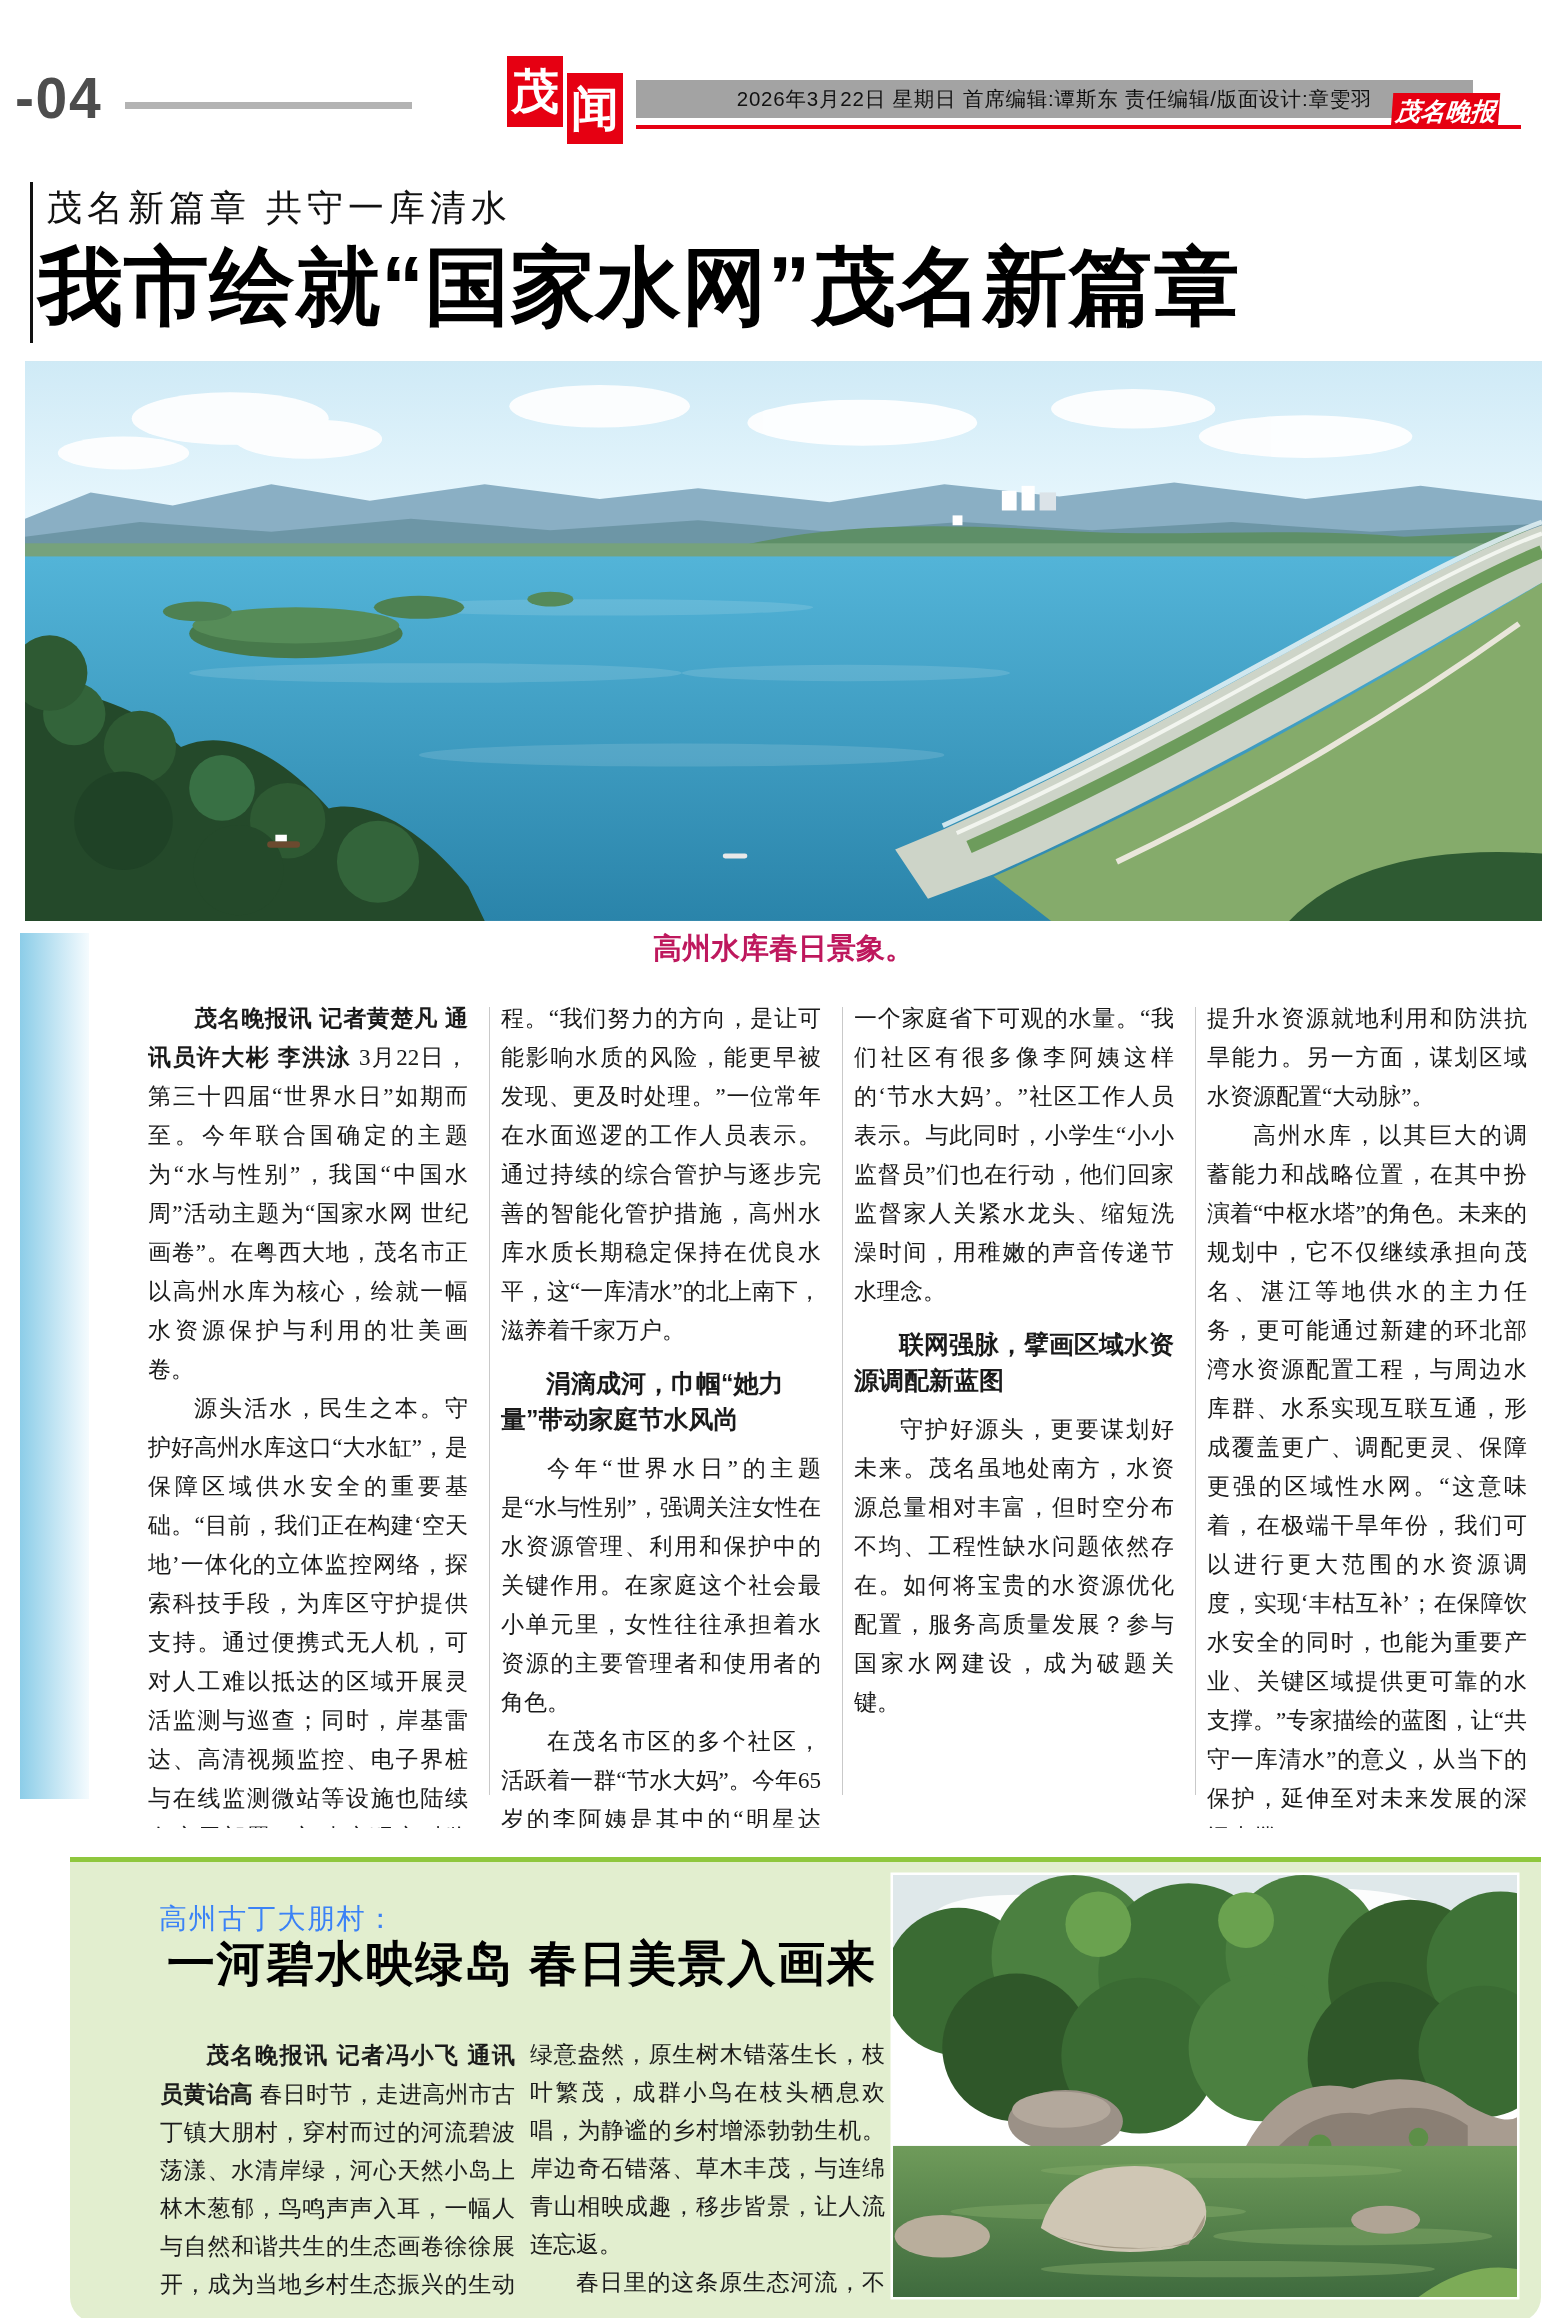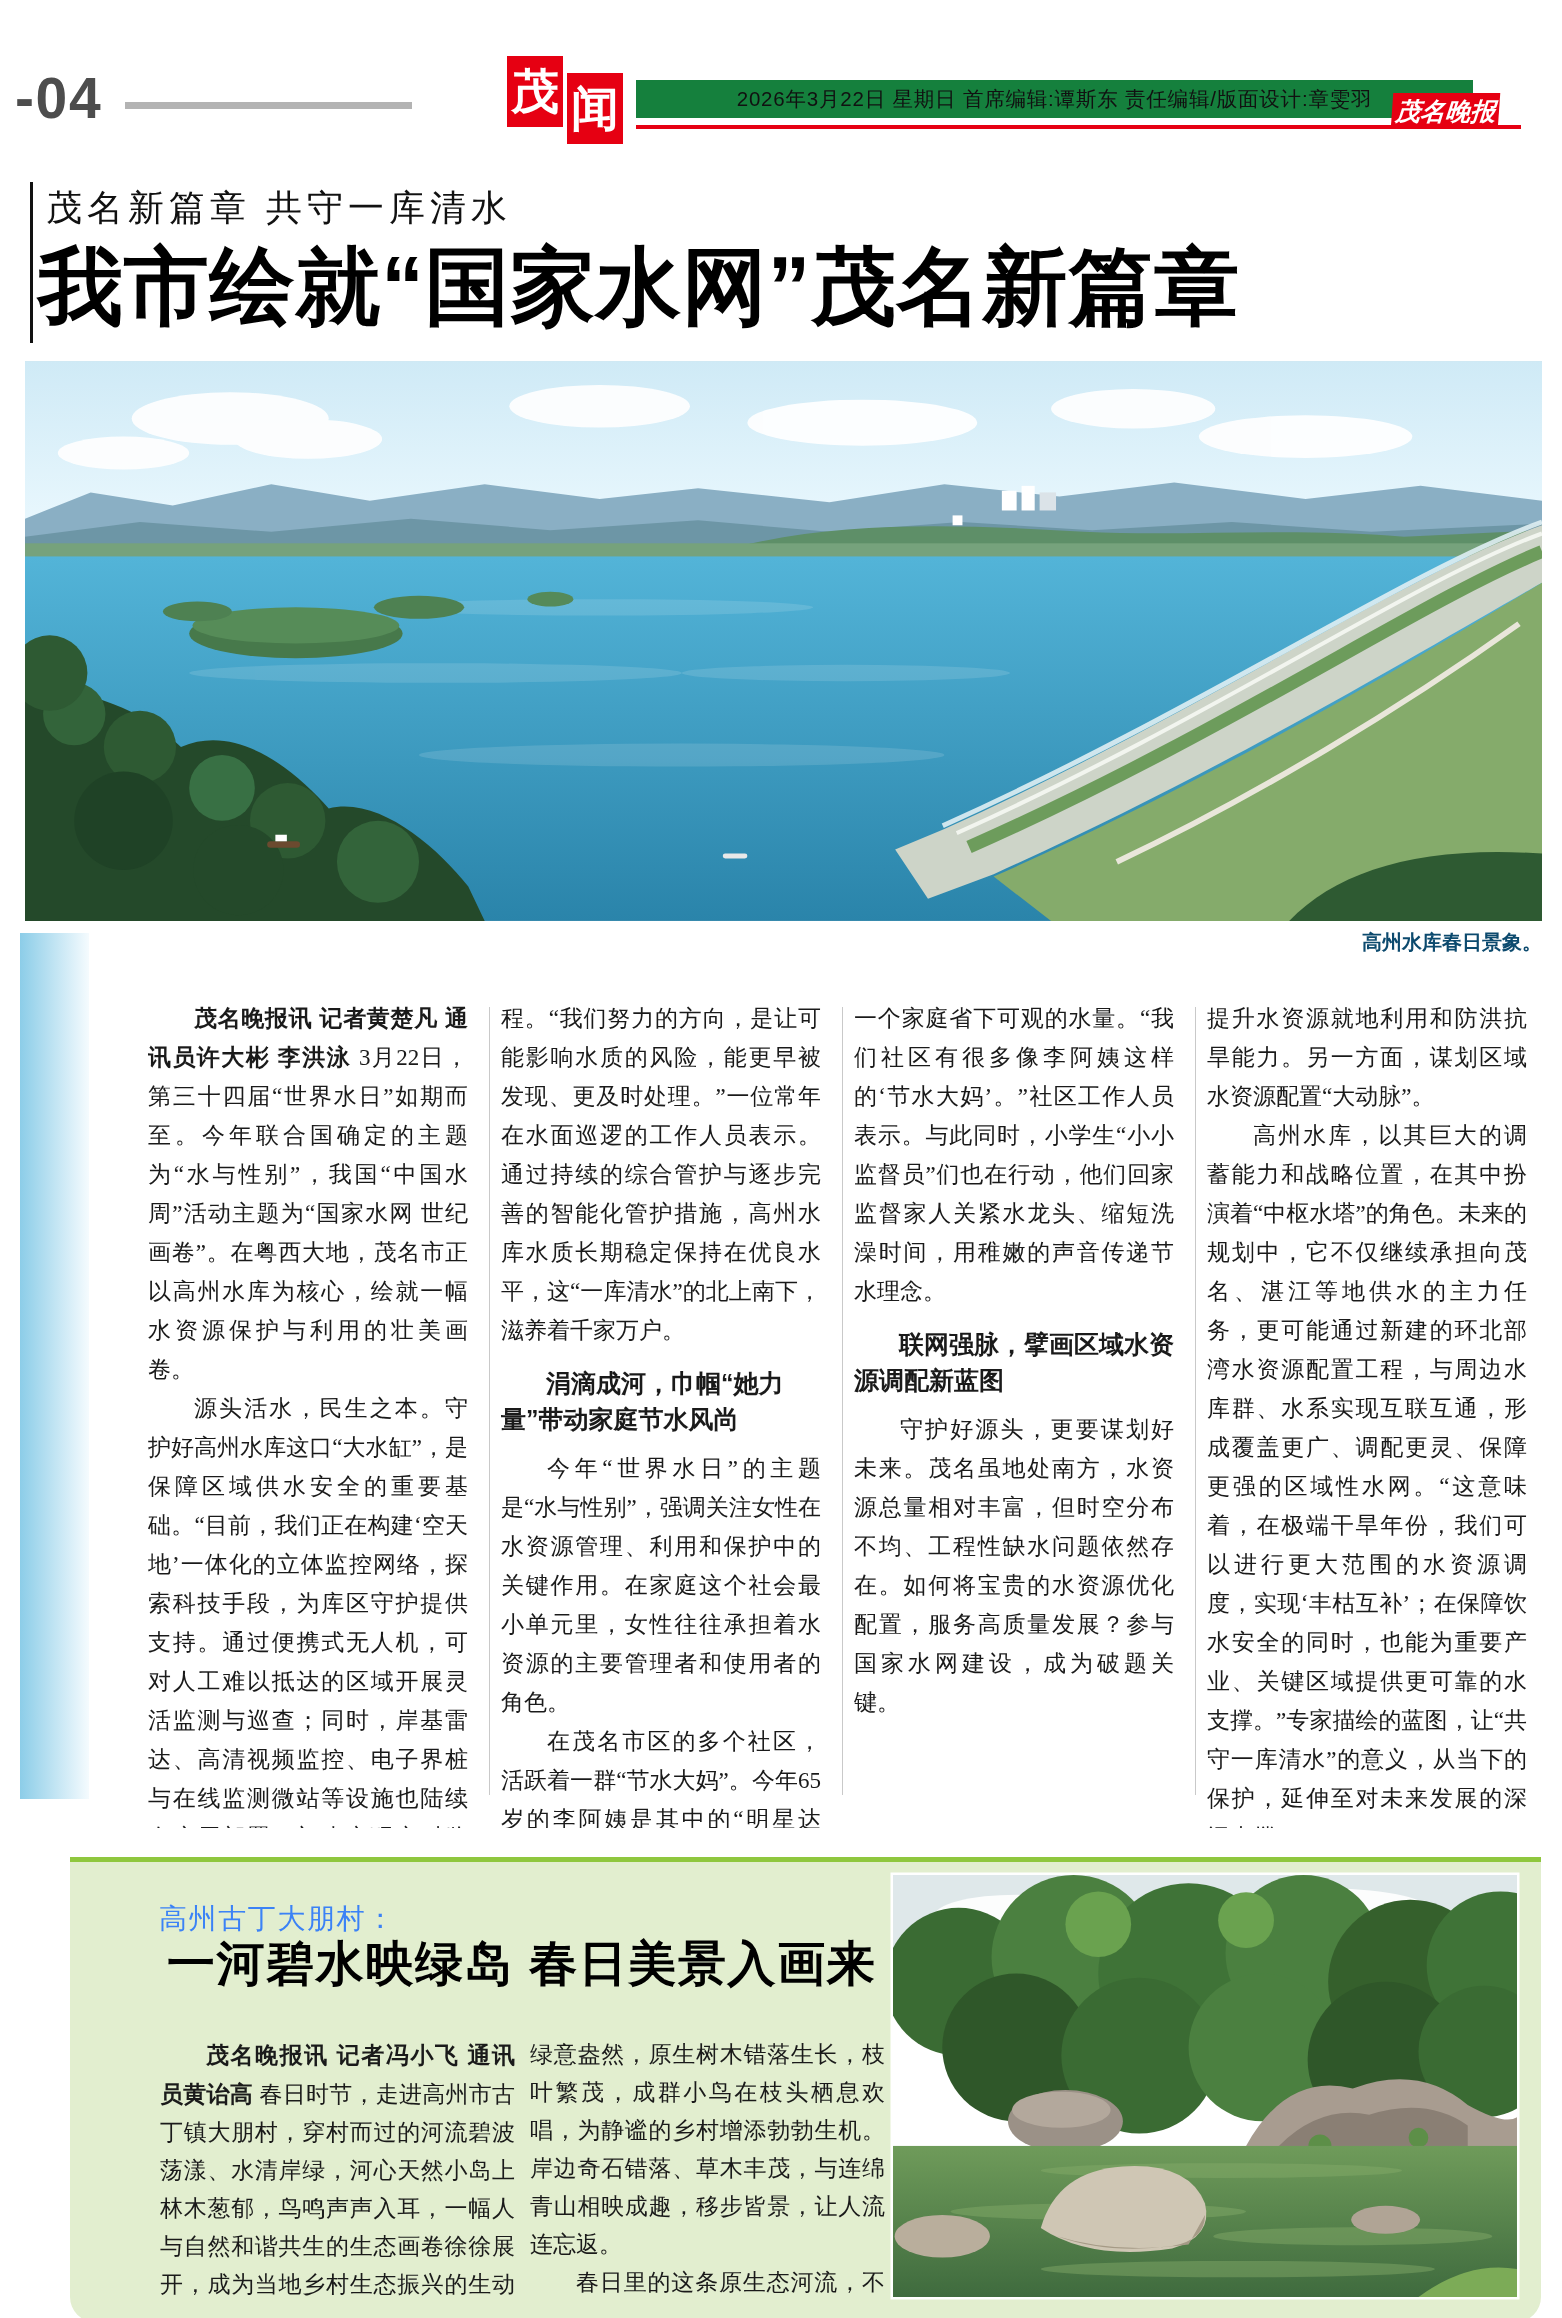--- a/index.html
+++ b/index.html
@@ -8,42 +8,42 @@
 
   
   .pagenum{position:absolute;left:15px;top:39px;font-family:"Liberation Sans",sans-serif;
            font-size:57px;font-weight:bold;color:#4d4d4d;letter-spacing:1.6px;}
   .pagenum-line{position:absolute;left:125px;top:76px;width:287px;height:7.4px;background:#b3b3b3;}
   .badge{position:absolute;width:56px;height:71px;background:#e60012;color:#fff;
          font-family:"Liberation Serif",serif;font-weight:bold;font-size:48px;
          display:flex;align-items:center;justify-content:center;}
   .badge.b1{left:507px;top:30px;}
   .badge.b2{left:567px;top:47px;}
-  .datebar{position:absolute;left:636px;top:54px;width:837px;height:38px;background:#15803d;
+  .datebar{position:absolute;left:636px;top:54px;width:837px;height:38px;background:#a3a3a3;
            font-family:"Liberation Sans",sans-serif;font-size:20.5px;color:#111;
            display:flex;align-items:center;justify-content:center;letter-spacing:0.8px;}
   .redline{position:absolute;left:636px;top:99px;width:885px;height:4.1px;background:#e60012;}
   .masthead{position:absolute;left:1392px;top:67px;width:107px;height:36px;background:#e60012;
             color:#fff;font-family:"Liberation Serif",serif;font-style:italic;font-weight:bold;
             font-size:25px;display:flex;align-items:center;justify-content:center;
             transform:skewX(-4deg);z-index:2;}
 
   
   .head-rule{position:absolute;left:30px;top:156px;width:2.5px;height:161px;background:#111;}
   .kicker{position:absolute;left:46px;top:158px;font-family:"Liberation Sans",sans-serif;
           font-size:36px;color:#111;letter-spacing:5px;font-weight:500;}
   .headline{position:absolute;left:38px;top:204px;width:1519px;
             font-family:"Liberation Sans",sans-serif;font-size:85px;font-weight:bold;
             color:#000;letter-spacing:0.8px;white-space:nowrap;}
 
   
   .mainphoto{position:absolute;left:25px;top:335px;width:1517px;height:560px;overflow:hidden;
              box-shadow:0 0 0 0.8px #d0d0d0 inset;}
-  .caption{position:absolute;left:25px;top:903px;width:1517px;text-align:right;
-           font-family:"Liberation Sans",sans-serif;font-size:20px;font-weight:bold;color:#0c4a6e;}
+  .caption{position:absolute;left:25px;top:903px;width:1517px;text-align:center;
+           font-family:"Liberation Sans",sans-serif;font-size:29px;font-weight:bold;color:#be185d;}
 
   
   .bluestrip{position:absolute;left:20px;top:907px;width:69px;height:866px;
              background:linear-gradient(to right,#8ccde8,#f5fbfe);}
   .colrule{position:absolute;top:981px;width:0.8px;height:788px;background:#c9c9c9;}
   .col{position:absolute;top:973px;width:320px;height:829px;overflow:hidden;
        font-size:23px;line-height:39px;text-align:justify;}
   .col p{margin:0;}
   .para{text-indent:2em;}
   .para.cont{text-indent:0;}

